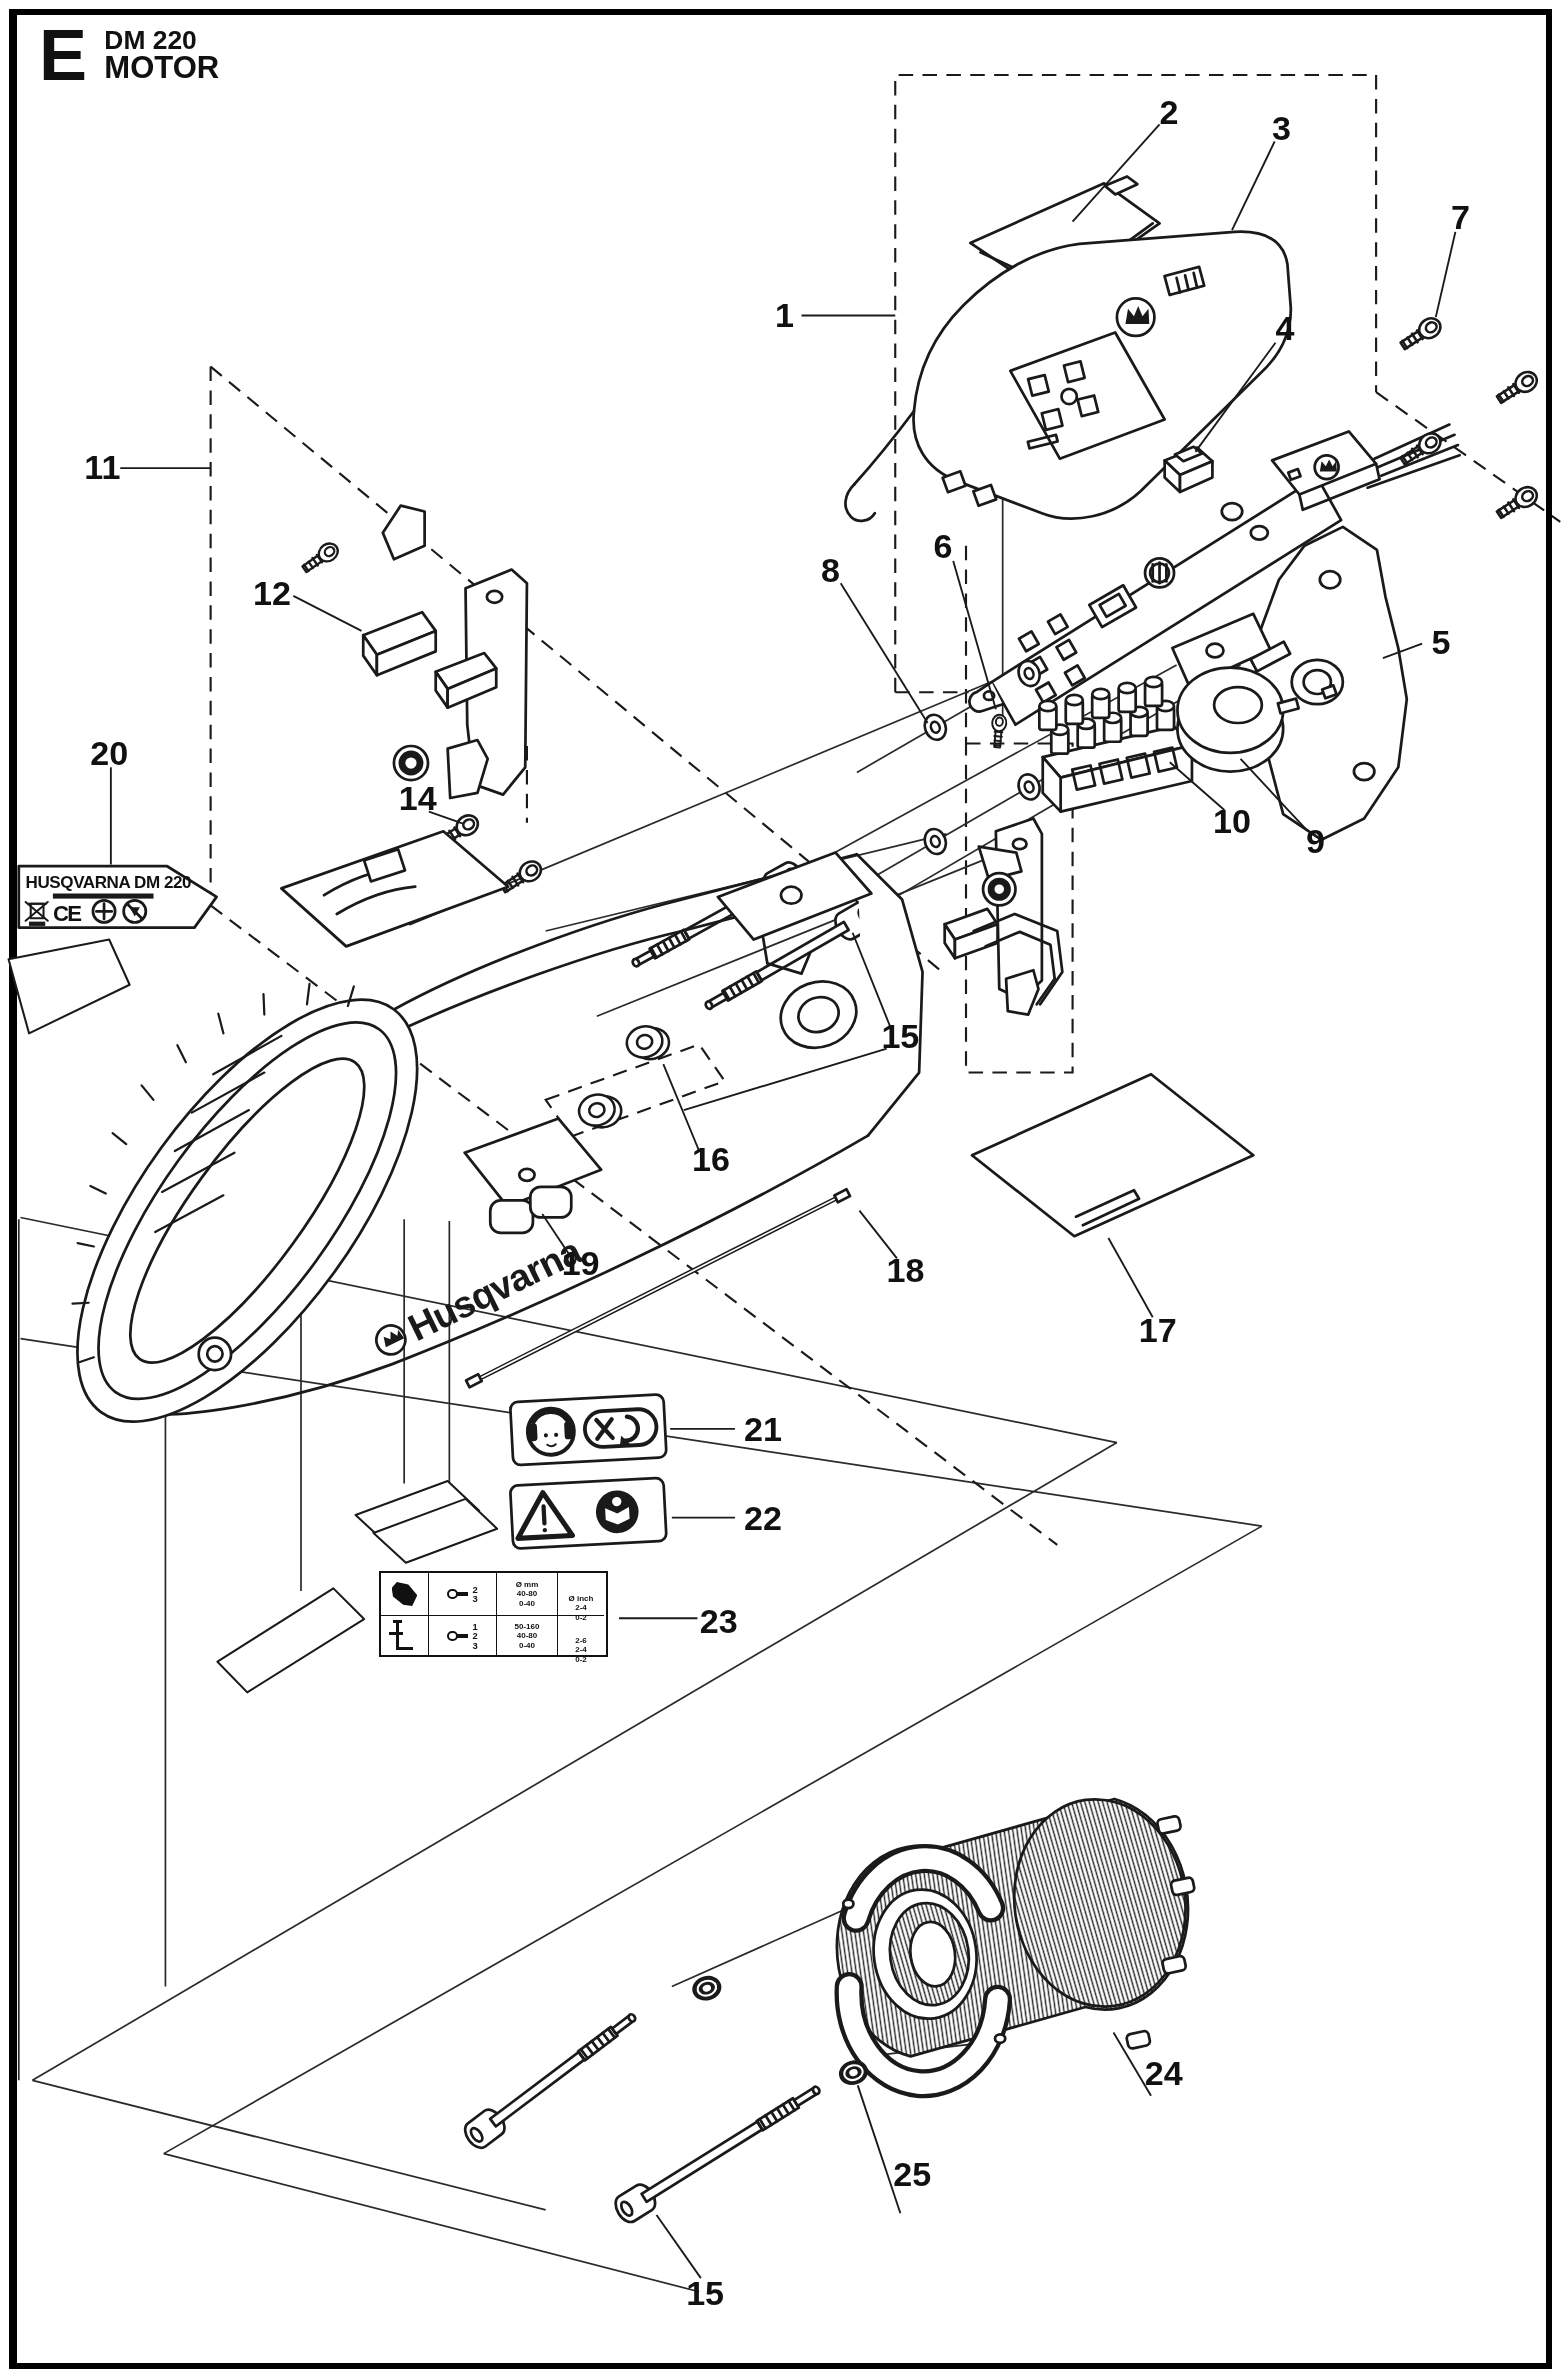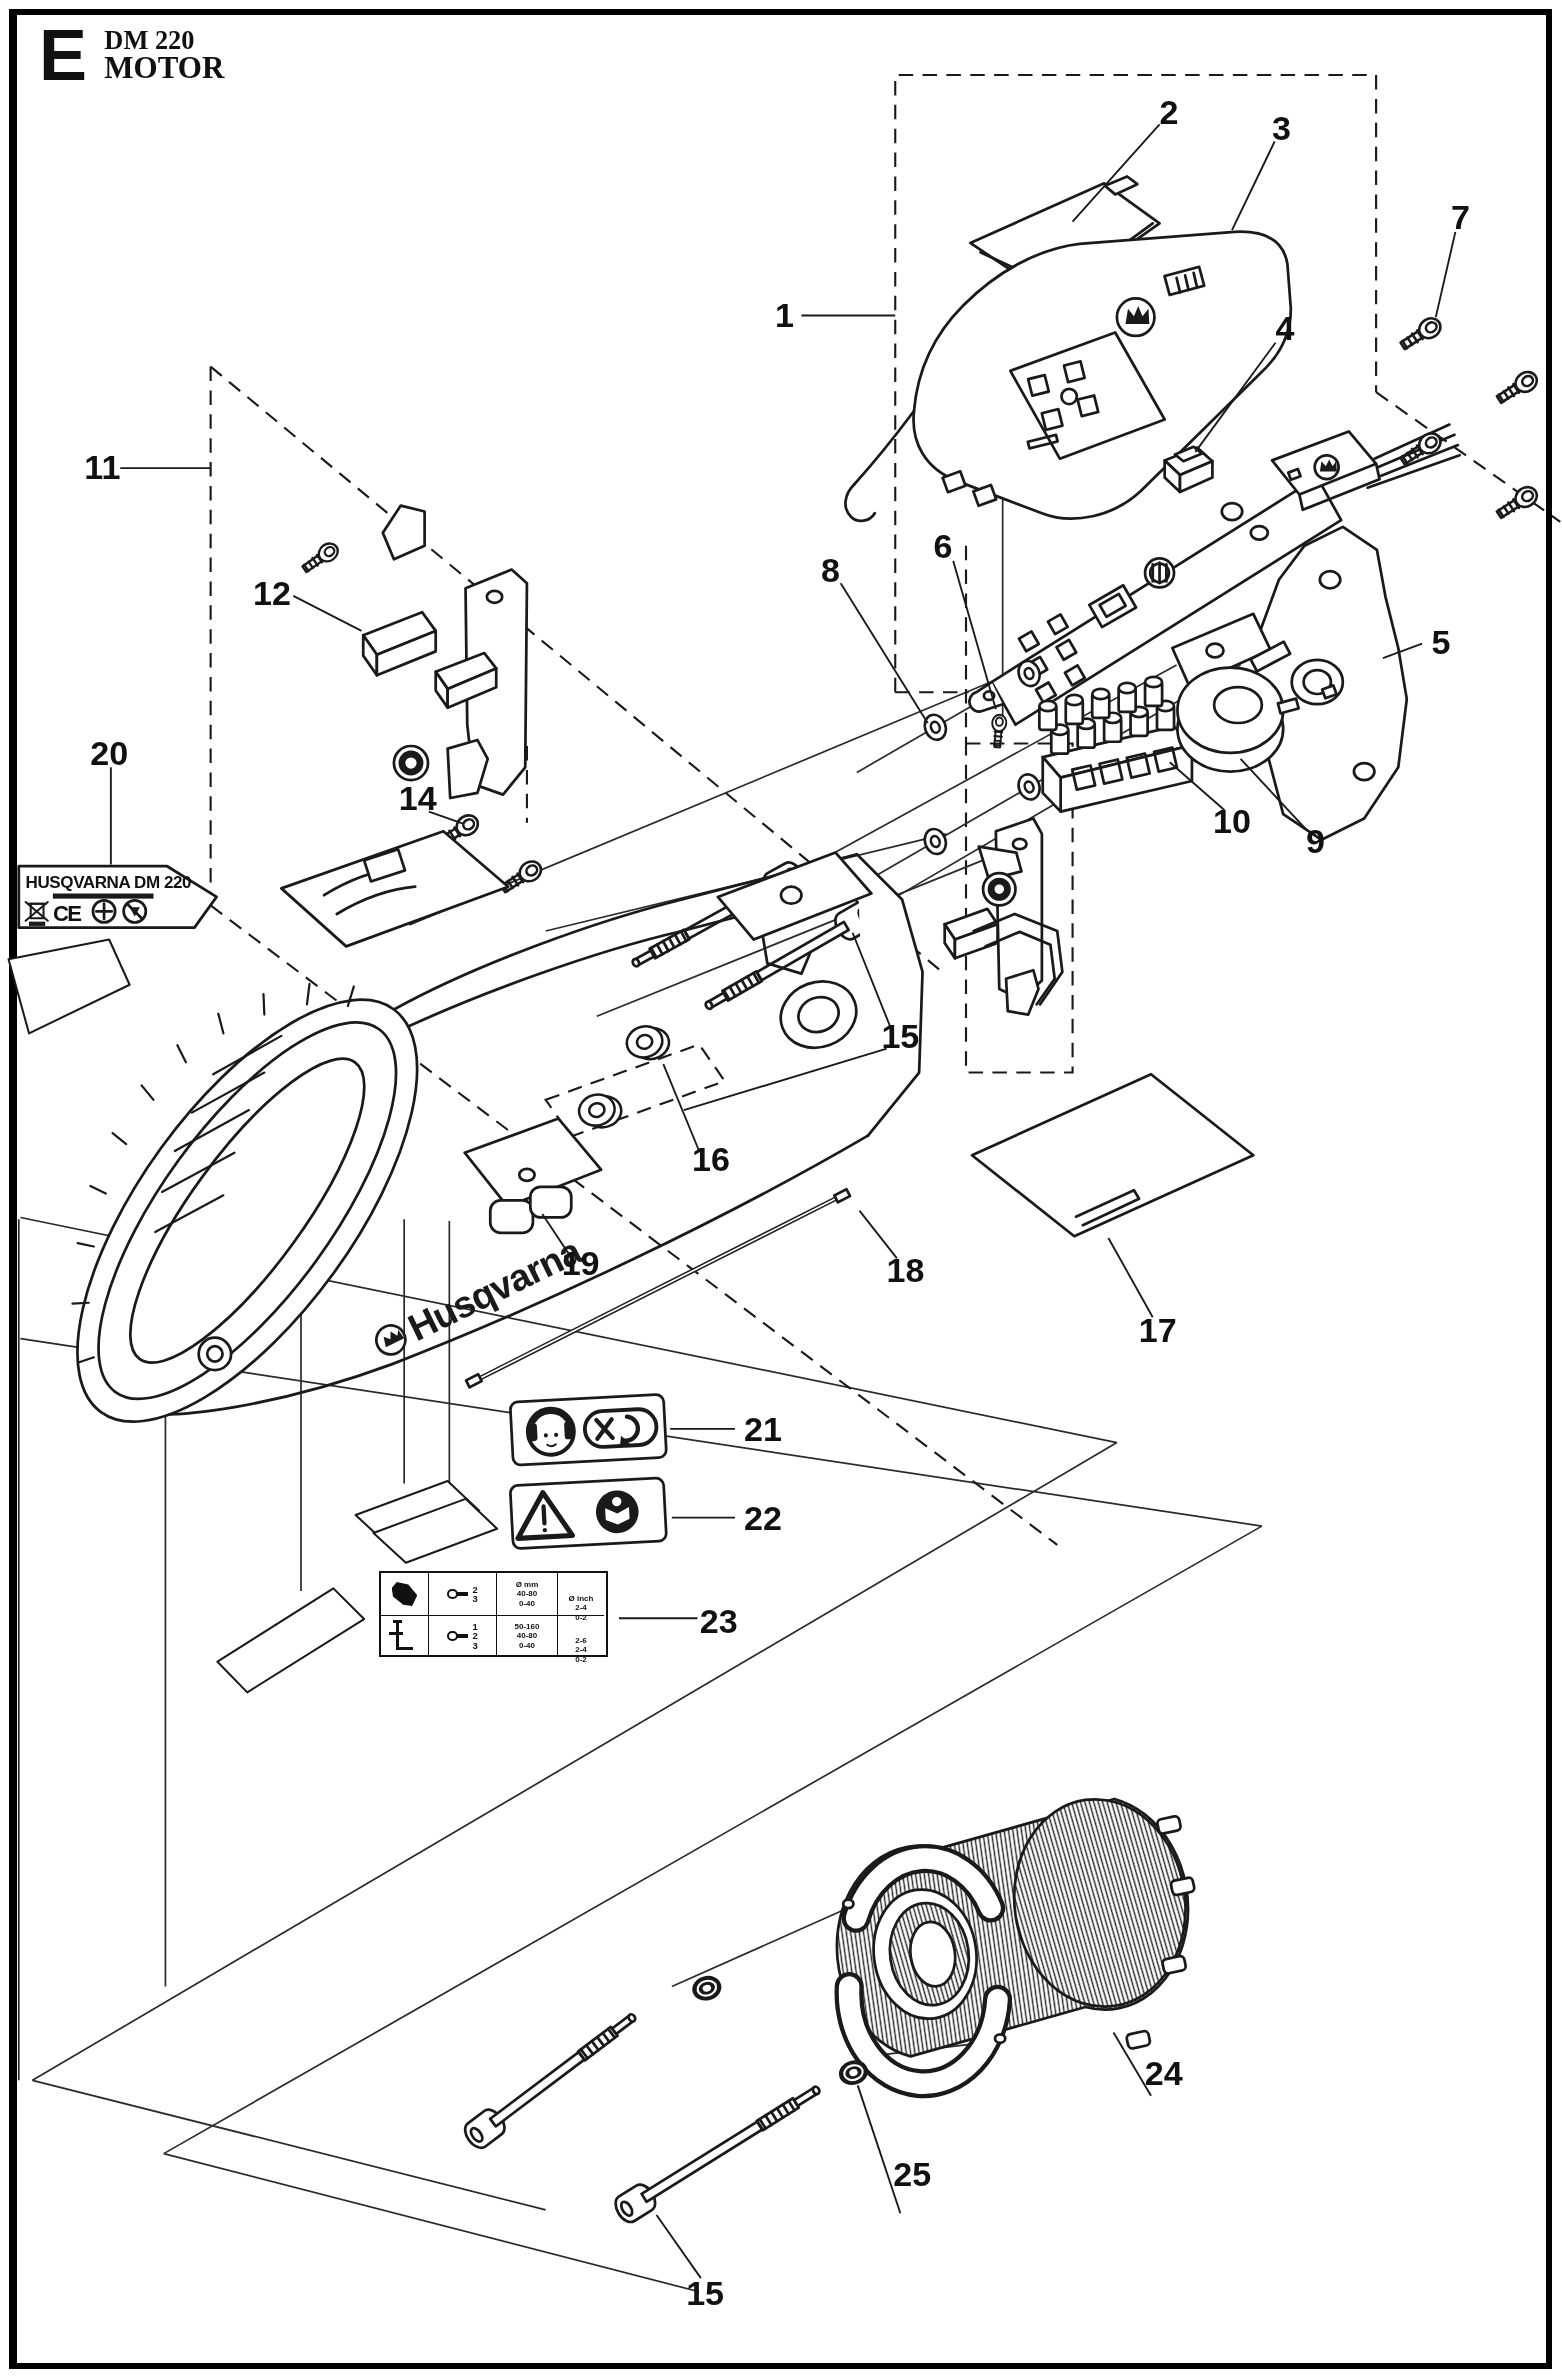--- a/index.html
+++ b/index.html
@@ -2,21 +2,21 @@
 <html style="font-size:13.6px"><head>
 <meta charset="utf-8">
 <style>
   html,body{margin:0;padding:0;background:#e8e8e8;}
   .page{position:relative;width:1562px;height:2377px;background:#fff;
         font-family:"Liberation Sans",sans-serif;overflow:hidden;}
   .frame{position:absolute;left:8.5px;top:8.5px;right:10.2px;bottom:8.5px;
          border:6px solid #000;border-left-width:8.5px;pointer-events:none;}
   .hdr{position:absolute;left:39px;top:20.5px;color:#111;}
   .hdr .letter{font-size:72px;font-weight:bold;line-height:68px;float:left;letter-spacing:-1.7px;}
-  .hdr .titles{float:left;margin-left:19px;margin-top:5.1px;font-family:Liberation Serif, serif;}
+  .hdr .titles{float:left;margin-left:19px;margin-top:5.1px;}
   .hdr .model{font-size:26.4px;font-weight:bold;line-height:28px;letter-spacing:0px;}
   .hdr .sheet{font-size:31px;font-weight:bold;line-height:28px;}
   .art{position:absolute;left:0;top:0;}
   
   .t23{position:absolute;left:379px;top:1571px;width:229px;height:86px;
        border:2.6px solid #111;display:grid;grid-template-columns:48px 68px 61px 46px;
        grid-template-rows:43px 40px;font-weight:bold;color:#111;background:#fff;box-sizing:border-box;}
   .t23 .cell{border-right:1.7px solid #111;border-bottom:1.7px solid #111;
        display:flex;align-items:center;justify-content:center;box-sizing:border-box;}
   .t23 .cell:nth-child(4n){border-right:none;margin-top:28px;}

